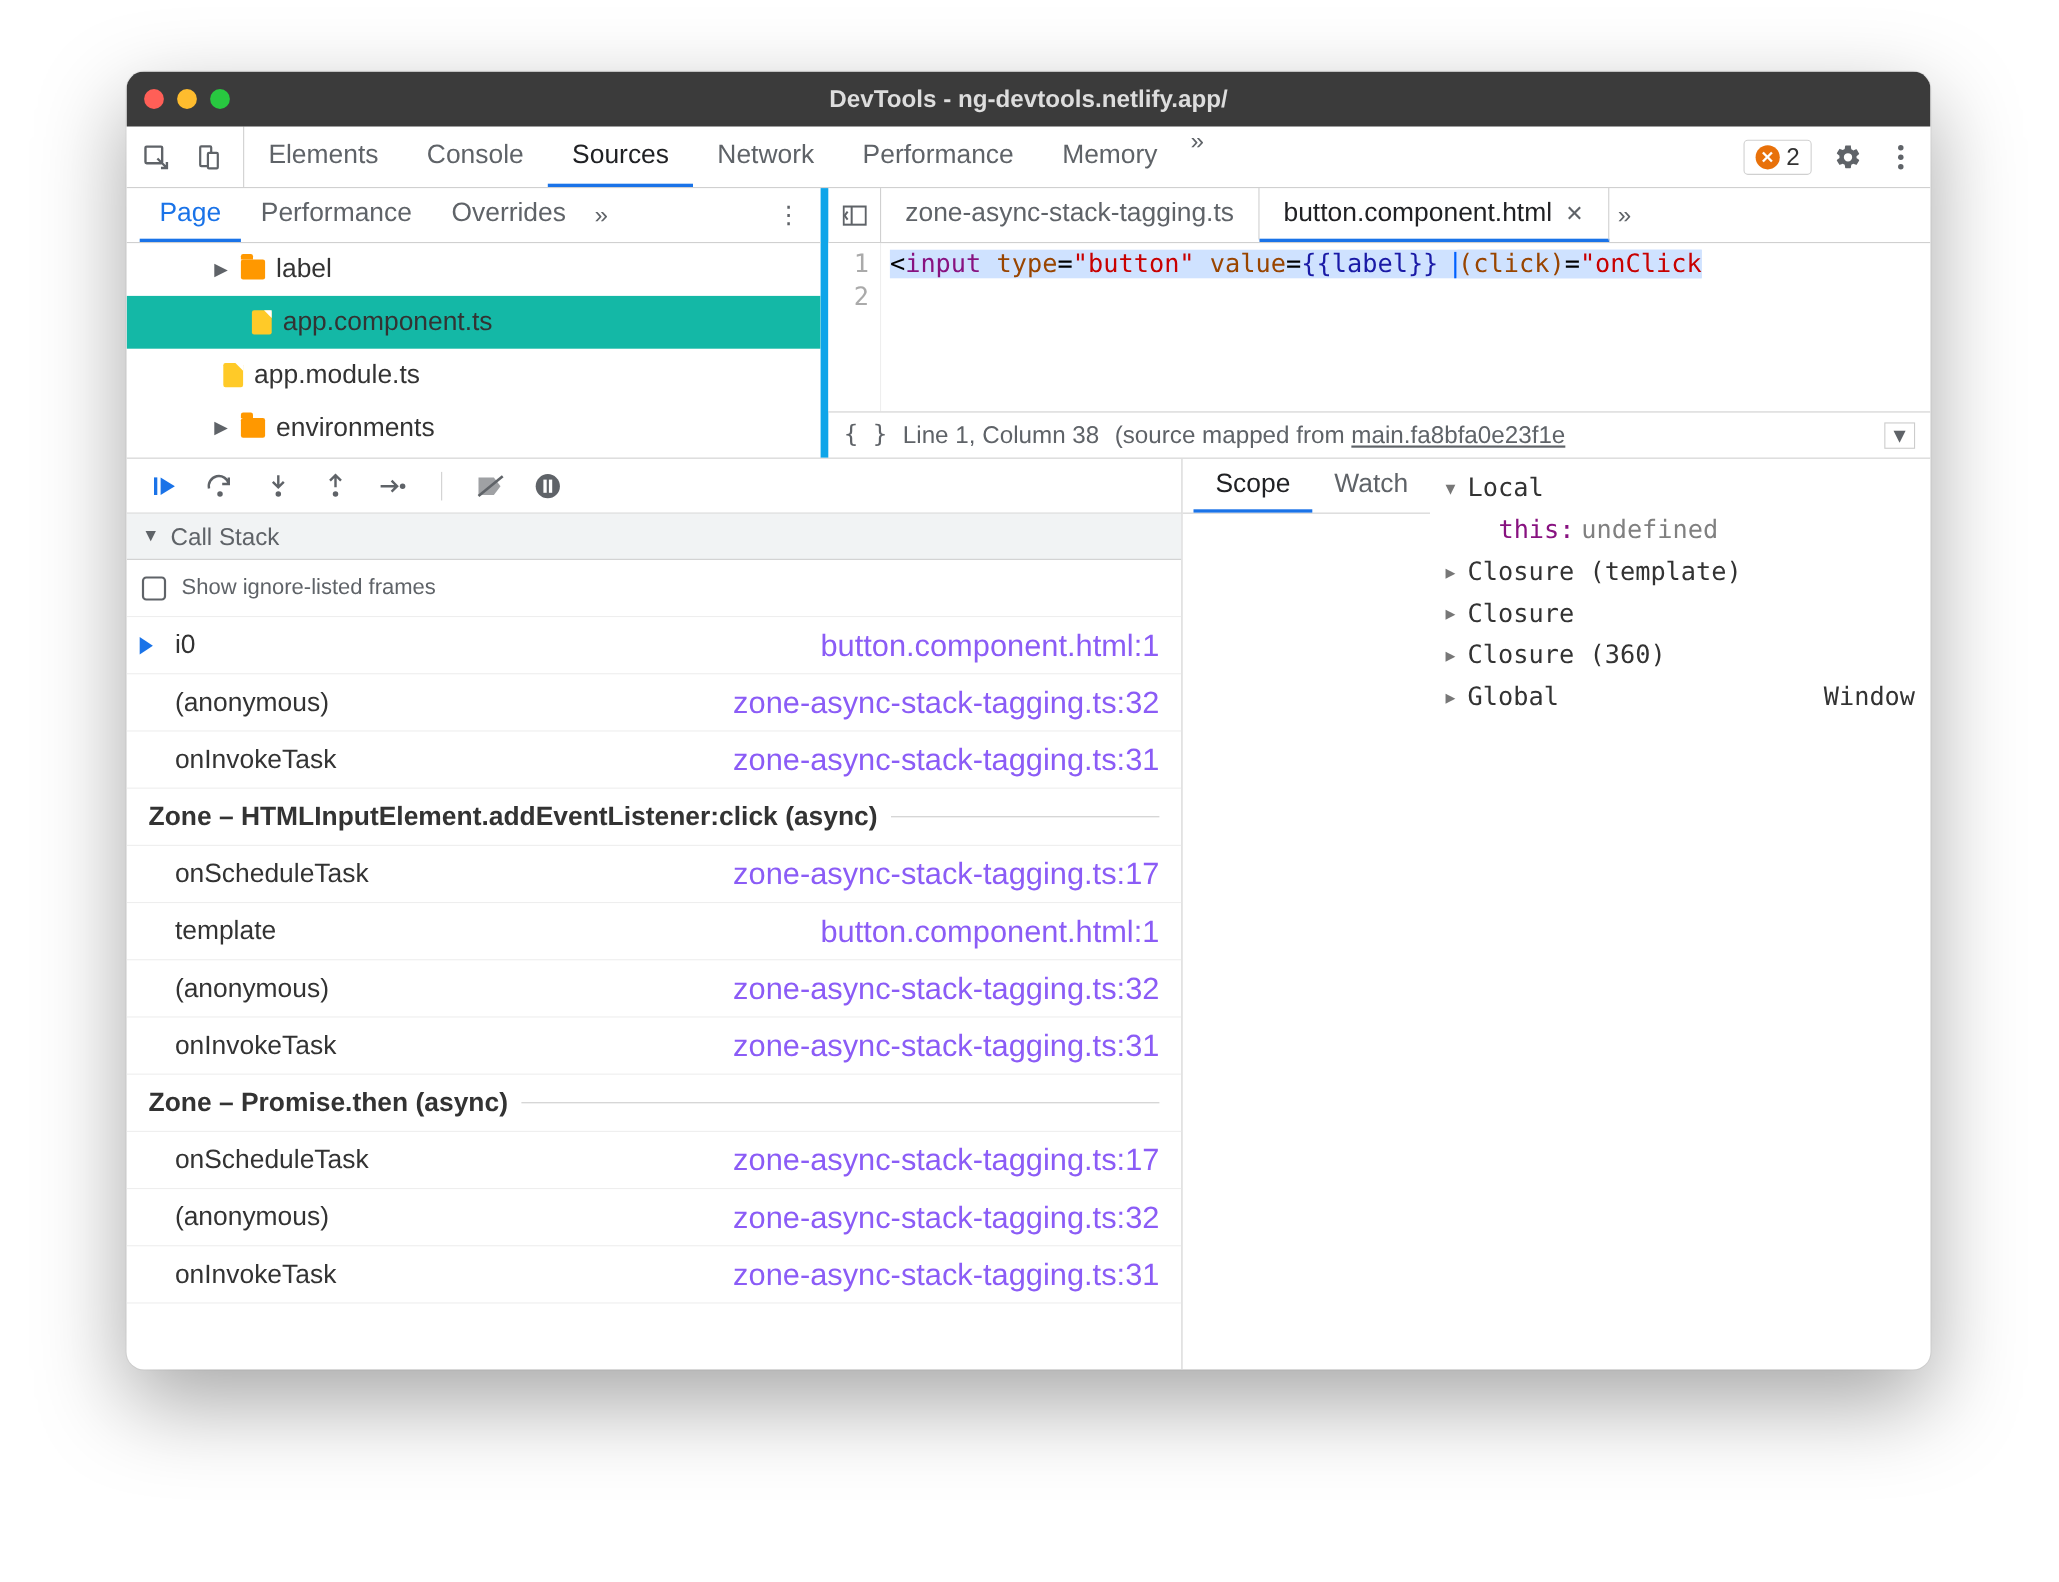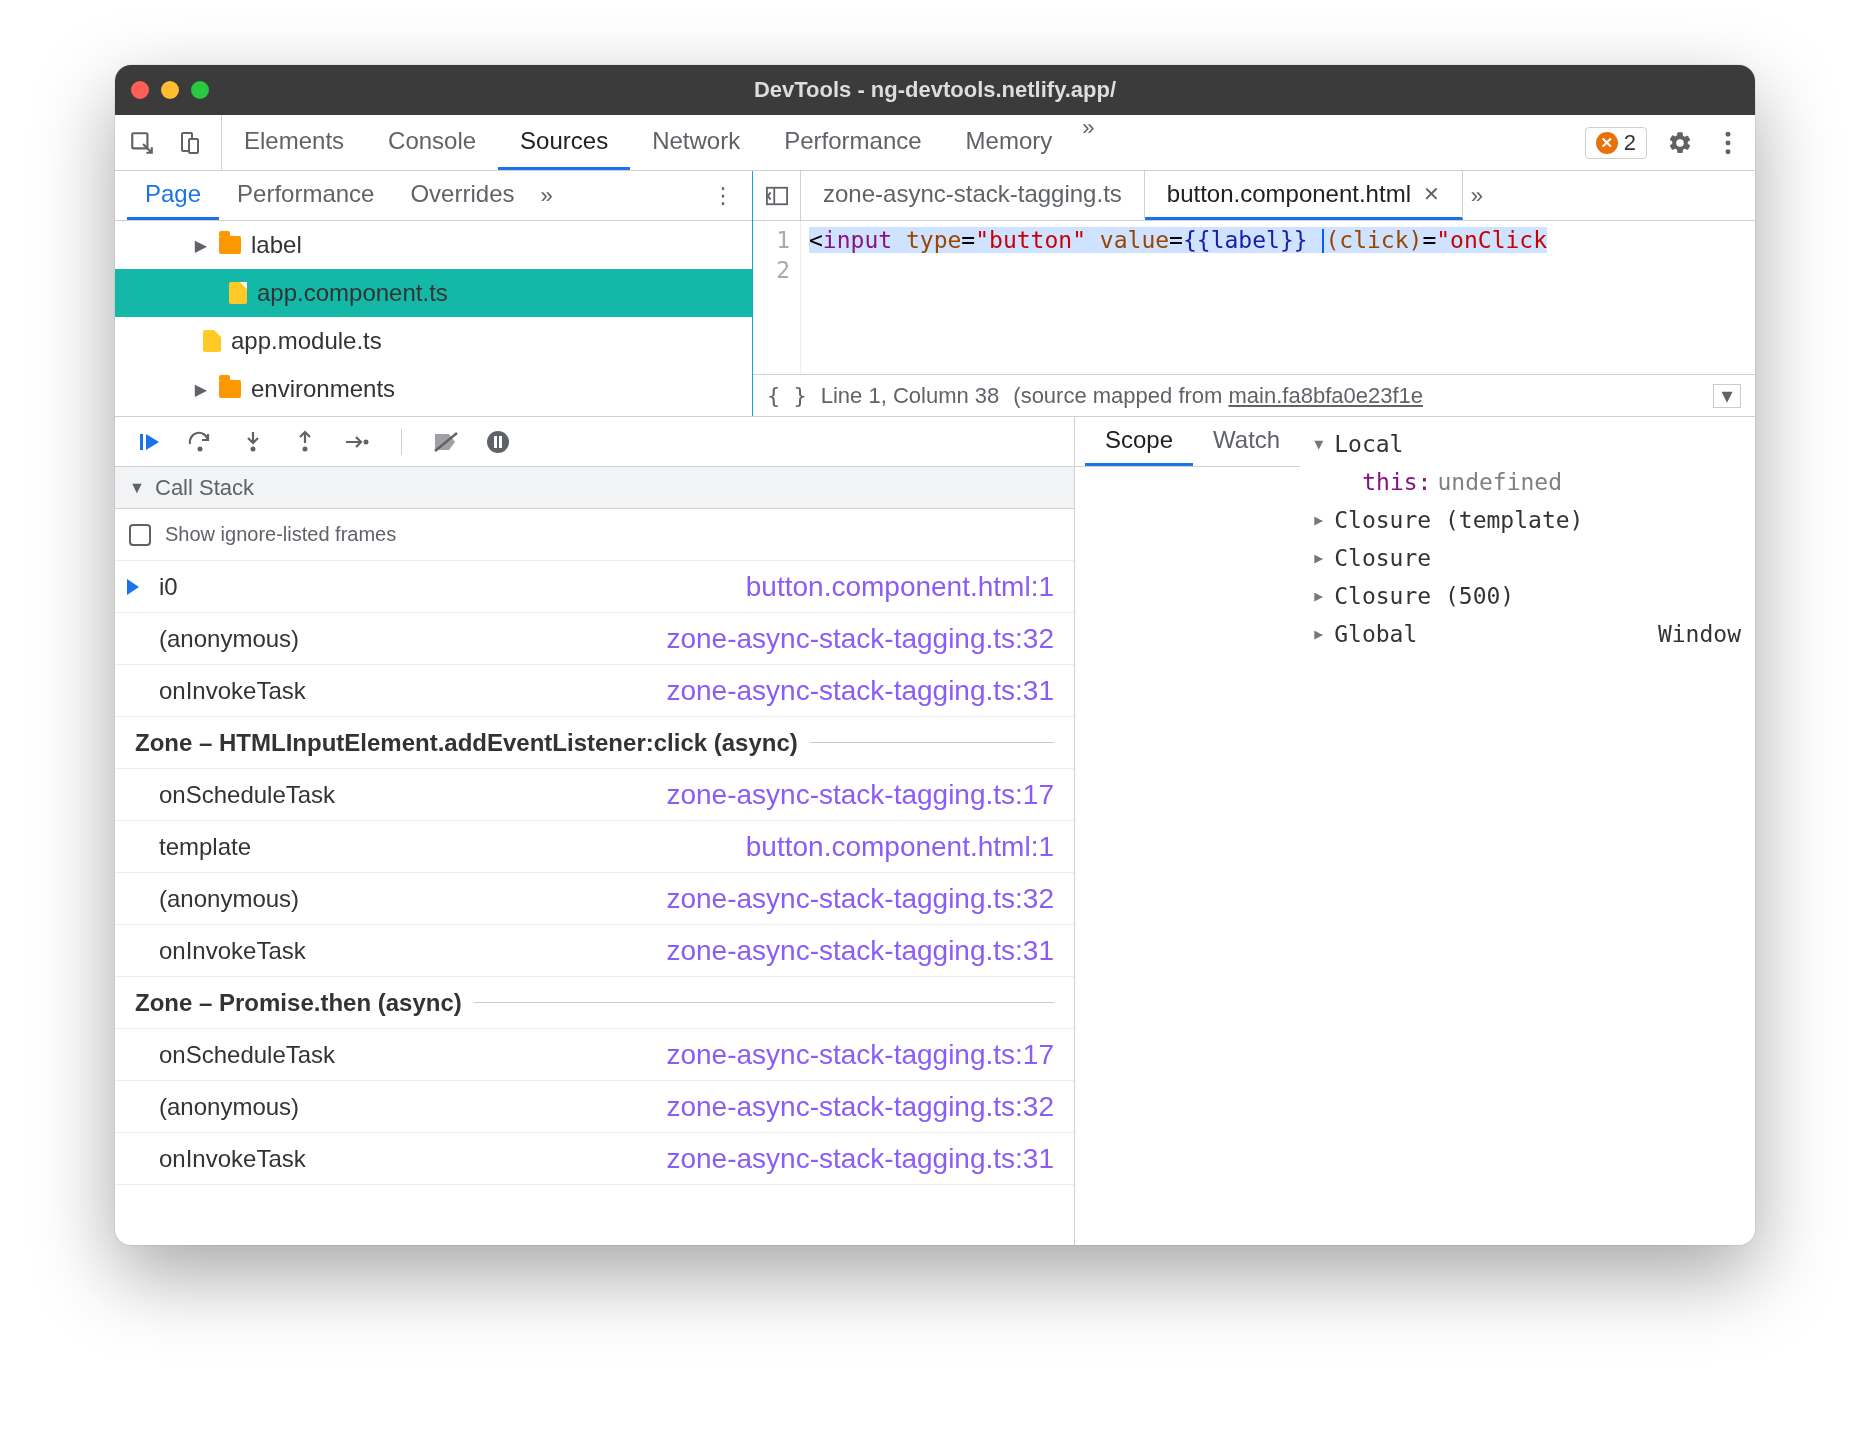--- a/index.html
+++ b/index.html
@@ -70,21 +70,21 @@
   .icon-btn { width: 30px; height: 30px; display:flex; align-items:center; justify-content:center; cursor:pointer; color:#5f6368; }
 
   
   .upper {
     height: 246px; 
     display: flex;
     border-bottom: 1px solid #d0d0d0;
     flex-shrink: 0;
   }
   .left-panel {
-    width: 638px; border-right: 1px solid #0ea5e9;
+    width: 638px; border-right: 7px solid #0ea5e9;
     display:flex; flex-direction:column;
   }
   .sub-tabs {
     height: 50px; border-bottom: 1px solid #d0d0d0;
     display:flex; align-items:stretch; padding-left: 12px;
   }
   .sub-tab {
     display:flex; align-items:center; padding:0 18px; font-size:24px;
     color:#5f6368; cursor:pointer; border-bottom: 3px solid transparent;
   }
@@ -437,21 +437,21 @@
           <div class="scope-row">
             <span class="tri2">▶</span>
             <span>Closure (template)</span>
           </div>
           <div class="scope-row">
             <span class="tri2">▶</span>
             <span>Closure</span>
           </div>
           <div class="scope-row">
             <span class="tri2">▶</span>
-            <span>Closure (500)</span>
+            <span>Closure (360)</span>
           </div>
           <div class="scope-row">
             <span class="tri2">▶</span>
             <span>Global</span>
             <span class="rhs">Window</span>
           </div>
         </div>
     </div>
   </div>
 

